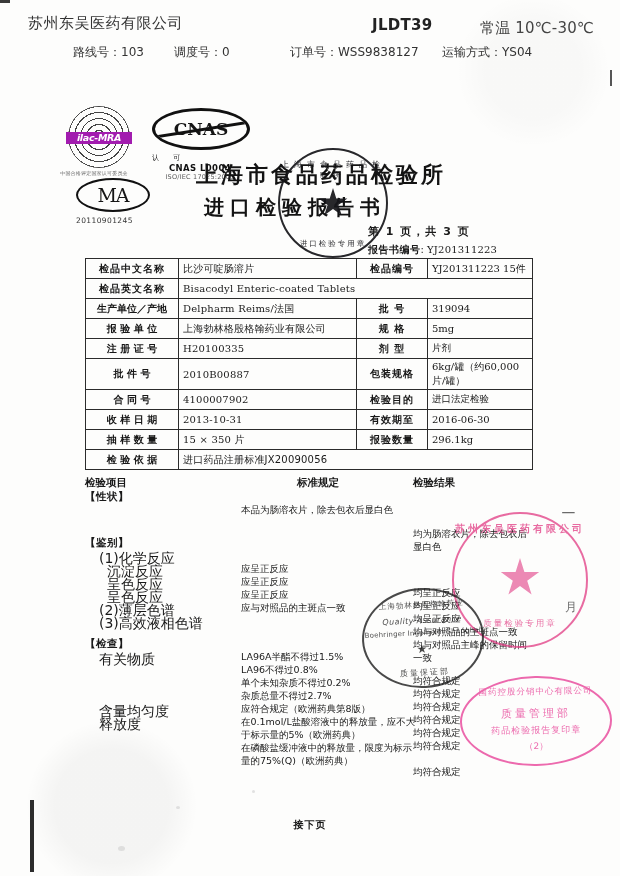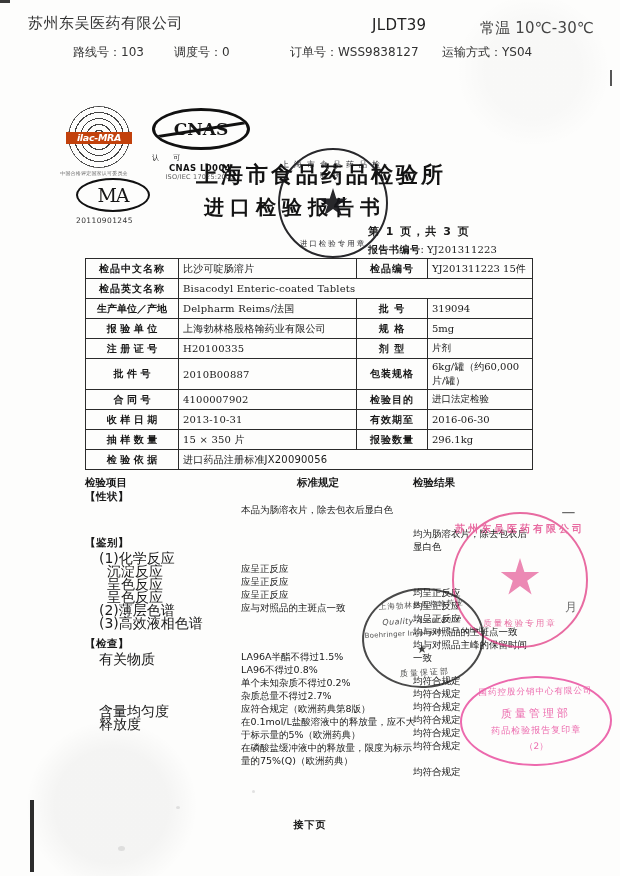--- a/index.html
+++ b/index.html
@@ -10,39 +10,39 @@
     background:
       radial-gradient(circle at 18% 92%, rgba(0,0,0,.035) 0 6%, rgba(0,0,0,0) 9%),
       radial-gradient(circle at 86% 8%, rgba(0,0,0,.02) 0 5%, rgba(0,0,0,0) 8%),
       #fdfdfc;
   }
   .page{position:absolute;inset:0;}
 
   
   .hdr-line1{position:absolute;left:28px;top:14px;width:566px;height:24px;}
   .company{position:absolute;left:0;top:0;font-size:15px;letter-spacing:.5px;color:#333;}
-  .jldt{position:absolute;left:344px;top:2px;font-size:15px;font-weight:normal;color:#222;letter-spacing:.3px;}
+  .jldt{position:absolute;left:344px;top:2px;font-size:15px;font-weight:bold;color:#222;letter-spacing:.3px;}
   .temp{position:absolute;right:0;top:5px;font-size:15px;color:#444;letter-spacing:.2px;}
 
   .hdr-line2{position:absolute;left:28px;top:44px;width:566px;height:22px;font-size:12px;color:#333;}
   .hdr-line2 span.f{position:absolute;white-space:nowrap;}
   .f1{left:45px;} .f2{left:146px;} .f3{left:262px;} .f4{left:414px;}
 
   .edge-mark{position:absolute;left:610px;top:70px;width:2px;height:16px;background:#555;}
   .left-bar{position:absolute;left:30px;top:800px;width:4px;height:72px;background:#2c2c2c;}
 
   
   .logos{position:absolute;left:60px;top:104px;width:230px;height:130px;}
   .ilac{position:absolute;left:8px;top:2px;width:62px;height:62px;}
   .ilac .globe{position:absolute;inset:0;border-radius:50%;
      background:
        repeating-radial-gradient(circle at 50% 50%, #222 0 1px, rgba(255,255,255,0) 1px 6px);
      opacity:.85;}
   .ilac .band{position:absolute;left:-2px;top:26px;width:66px;height:12px;
-     background:#c2410c;color:#fff;font-size:9.5px;font-weight:bold;font-style:italic;
+     background:#a21caf;color:#fff;font-size:9.5px;font-weight:bold;font-style:italic;
      text-align:center;line-height:12px;letter-spacing:-.3px;}
   .ilac-sub{position:absolute;left:-2px;top:66px;width:72px;text-align:center;font-size:5px;color:#6a6a6a;letter-spacing:.2px;}
 
   .cnas{position:absolute;left:92px;top:4px;width:96px;}
   .cnas-oval{position:relative;width:92px;height:36px;border:3px solid #111;border-radius:50%;
      display:flex;align-items:center;justify-content:center;overflow:hidden;}
   .cnas-oval b{font-size:17px;letter-spacing:0px;font-family:"DejaVu Serif","Liberation Serif",serif;}
   .cnas-oval .slash{position:absolute;left:-6px;top:17px;width:108px;height:3px;background:#111;transform:rotate(-9deg);}
   .cnas-cn{margin-top:3px;text-align:left;font-size:7px;letter-spacing:6px;color:#222;}
   .cnas-l{text-align:center;font-size:8.5px;font-weight:bold;letter-spacing:.4px;color:#111;}

